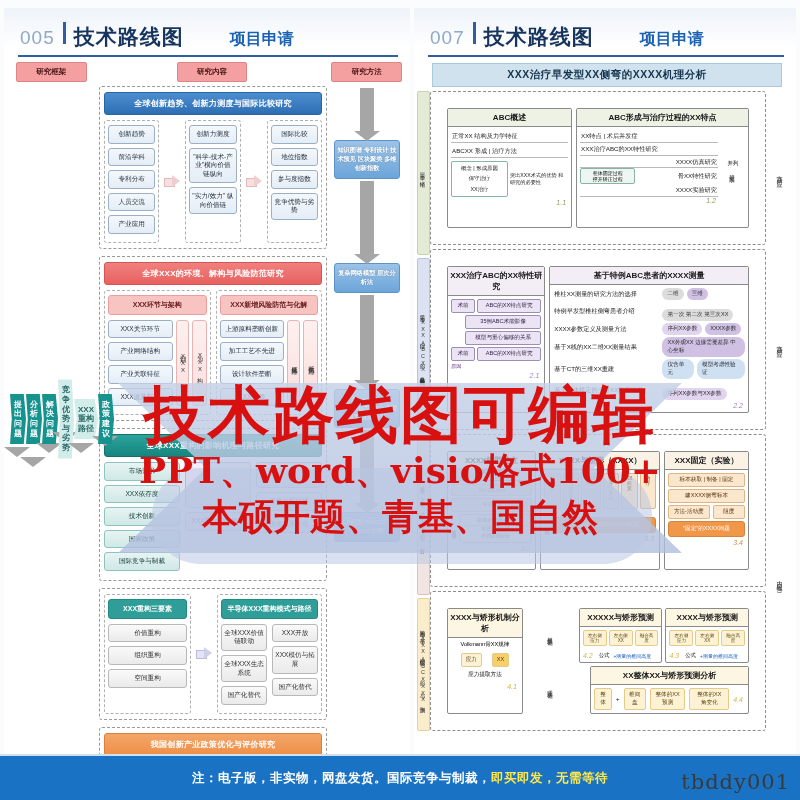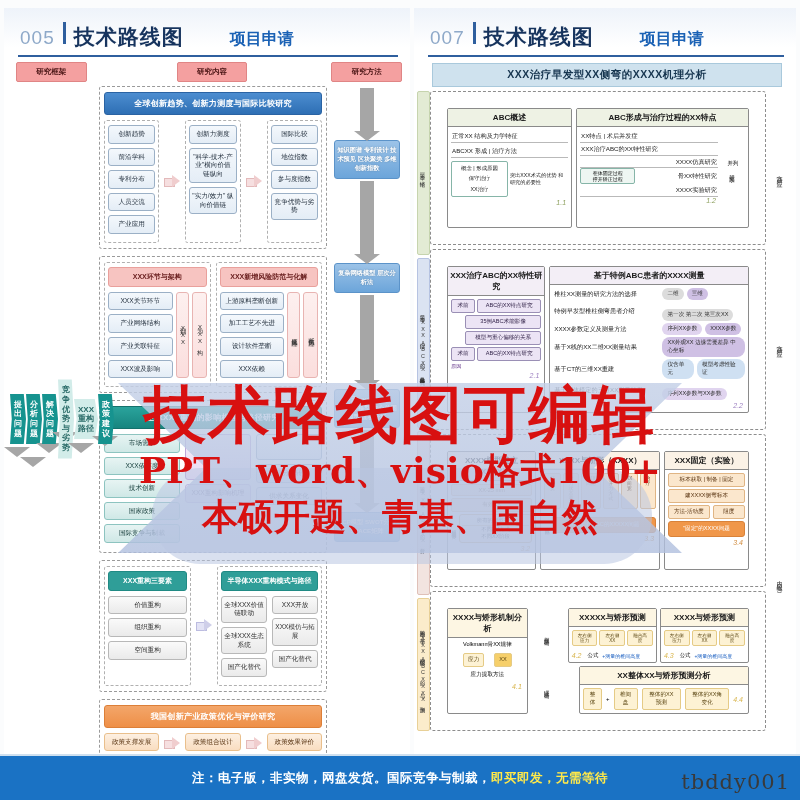--- a/index.html
+++ b/index.html
@@ -235,20 +235,21 @@
             <div class="dsub">
               <div class="cell">国际比较</div>
               <div class="cell">地位指数</div>
               <div class="cell">参与度指数</div>
               <div class="cell">竞争优势与劣势</div>
             </div>
           </div>
         </div>
 
         <div class="dsec">
+          <div class="banner red">全球XXX的环境、解构与风险防范研究</div>
           <div class="row3">
             <div class="dsub">
               <div class="subban">XXX环节与架构</div>
               <div style="display:flex;gap:3px;">
                 <div style="flex:1;min-width:0;">
                   <div class="cell">XXX关节环节</div>
                   <div class="cell">产业网络结构</div>
                   <div class="cell">产业关联特征</div>
                   <div class="cell">XXX波及影响</div>
                 </div>
@@ -527,21 +528,21 @@
               <div style="display:flex;gap:3px;width:100%;">
                 <div class="tag o" style="flex:1.4;">方法-活动度</div>
                 <div class="tag o" style="flex:1;">阻度</div>
               </div>
               <div style="width:100%;background:#f0974a;border:1px solid #d8823a;border-radius:3px;color:#fff;font-size:5.6px;text-align:center;padding:3px 2px;">"固定"的XXXX问题</div>
               <div class="idx o" style="width:100%;">3.4</div>
             </div>
           </div>
         </div>
 
-        <div class="rgroup" style="flex:1.25;display:flex;gap:12px;">
+        <div class="rgroup" style="flex:1.25;display:flex;gap:20px;">
           <div class="card" style="flex:1;">
             <div class="card-h y">XXXX与矫形机制分析</div>
             <div class="card-b" style="align-items:center;gap:4px;">
               <div style="font-size:5.6px;">Volkmann骨XX规律</div>
               <div style="display:flex;gap:10px;">
                 <span class="tag y">应力</span>
                 <span class="tag y" style="background:#f6cf6a;">XX</span>
               </div>
               <div style="font-size:5.6px;">应力提取方法</div>
               <div class="idx y" style="width:100%;">4.1</div>

